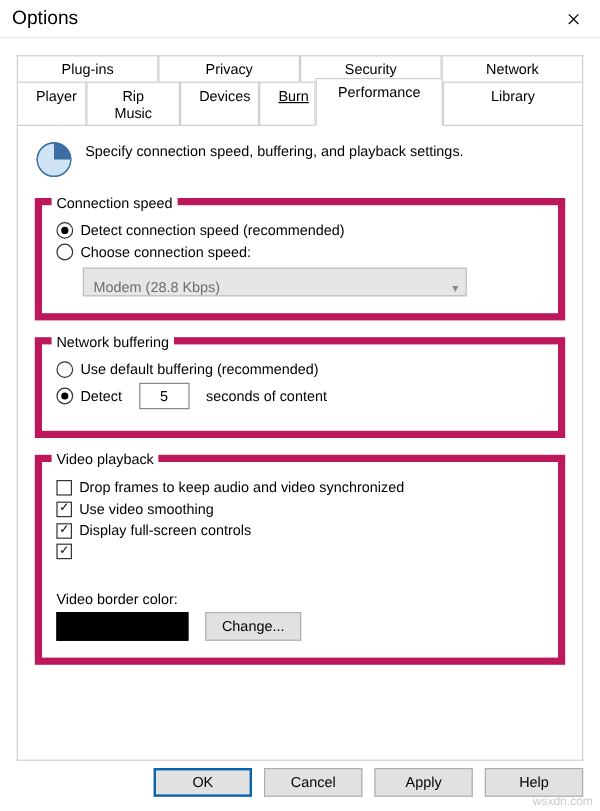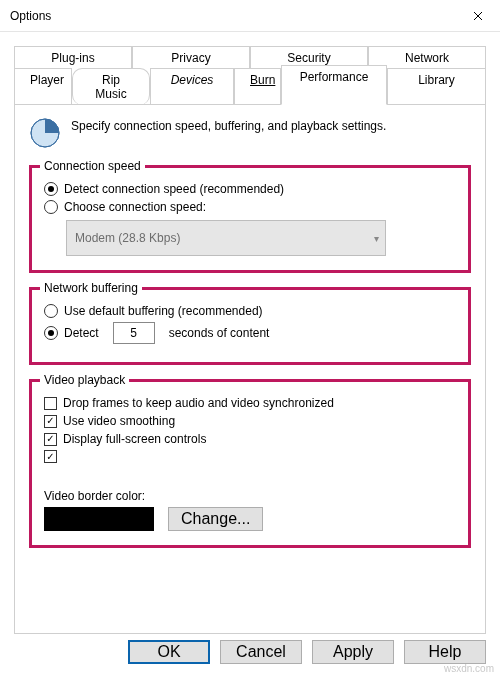--- a/index.html
+++ b/index.html
@@ -13,21 +13,21 @@
     height: 676px;
     overflow: hidden;
   }
   .titlebar {
     display: flex;
     align-items: center;
     height: 32px;
     padding: 0 0 0 10px;
     border-bottom: 1px solid #e5e5e5;
   }
-  .titlebar .title { flex: 1; font-size: 12px; }
+  .titlebar .title { flex: 1; font-size: 16px; }
   .titlebar .close {
     width: 45px; height: 32px;
     display: flex; align-items: center; justify-content: center;
     font-size: 14px;
   }
   .content { padding: 14px 14px 0 14px; }
   .tabstrip { position: relative; }
   .tabrow { display: flex; }
   .tab {
     border: 1px solid #cfcfcf;
@@ -40,38 +40,38 @@
   }
   .tabrow.row1 .tab { flex: 1; }
   .tabrow.row2 { margin-top: -1px; justify-content: flex-end; }
   .tabrow.row2 .tab { border-top: 1px solid #cfcfcf; }
   .tab.active {
     background: #fff;
     border-bottom: 1px solid #fff;
     z-index: 3;
   }
   .tabrow.row2 .tab.t-player { width: 58px; }
-  .tabrow.row2 .tab.t-rip { width: 78px; border-radius: 10px; }
-  .tabrow.row2 .tab.t-devices { width: 84px; font-style: italic; }
+  .tabrow.row2 .tab.t-rip { width: 78px; }
+  .tabrow.row2 .tab.t-devices { width: 66px; }
   .tabrow.row2 .tab.t-burn { width: 47px; text-decoration: underline; }
   .tabrow.row2 .tab.t-perf { width: 106px; padding-bottom:7px; margin-top:-3px;}
   .tabrow.row2 .tab.t-lib { flex: 1; }
   .tabpanel {
     border: 1px solid #cfcfcf;
     margin-top: -1px;
     padding: 12px 14px 14px 14px;
     position: relative;
     z-index: 1;
     height: 530px;
   }
   .intro { display: flex; align-items: flex-start; gap: 10px; margin-bottom: 16px;}
   .intro .iconwrap { width: 32px; height: 32px; flex:none; }
   .intro .text { padding-top: 2px; }
   .fieldset {
-    border: 3px solid #be185d;
+    border: 6px solid #be185d;
     padding: 10px 12px 14px 12px;
     margin-bottom: 14px;
     position: relative;
   }
   .fieldset .legend {
     position: absolute;
     top: -9px; left: 8px;
     background: #fff;
     padding: 0 4px;
     font-size: 12px;
@@ -89,46 +89,46 @@
     content: ""; width: 6px; height: 6px; border-radius: 50%; background: #000;
   }
   .check {
     width: 13px; height: 13px; border: 1px solid #333;
     display: inline-flex; align-items: center; justify-content: center;
     flex: none; font-size: 10px; line-height: 1;
   }
   .check.checked::after { content: "✓"; }
   .combo {
     margin: 6px 0 0 22px;
-    height: 36px; width: 320px;
+    height: 24px; width: 320px;
     border: 1px solid #bdbdbd;
     background: #e6e6e6;
     color: #6d6d6d;
-    display: flex; align-items: center; justify-content: space-between;
+    display: flex; align-items: flex-end; justify-content: space-between;
     padding: 0 6px 0 8px;
   }
   .combo .chev { font-size: 10px; color: #888; }
   .numbox {
     width: 42px; height: 22px;
     border: 1px solid #888;
     text-align: center;
     display: inline-flex; align-items: center; justify-content: center;
     margin: 0 8px;
   }
   .swatch {
     width: 110px; height: 24px; background: #000; border: 1px solid #000;
     display: inline-block; vertical-align: middle;
   }
   .btn {
     height: 24px; min-width: 80px;
     border: 1px solid #adadad;
     background: #e1e1e1;
     display: inline-flex; align-items: center; justify-content: center;
     padding: 0 12px;
-    font-size: 16px;
+    font-size: 12px;
     text-align: center;
   }
   .colorrow { display:flex; align-items:center; gap:14px; margin-top:4px;}
   .footer {
     position: absolute; bottom: 12px; right: 14px;
     display: flex; gap: 10px;
   }
   .footer .btn { width: 82px; }
   .footer .btn.primary { border: 2px solid #0a64ad; background:#e1e1e1; }
   .watermark {

